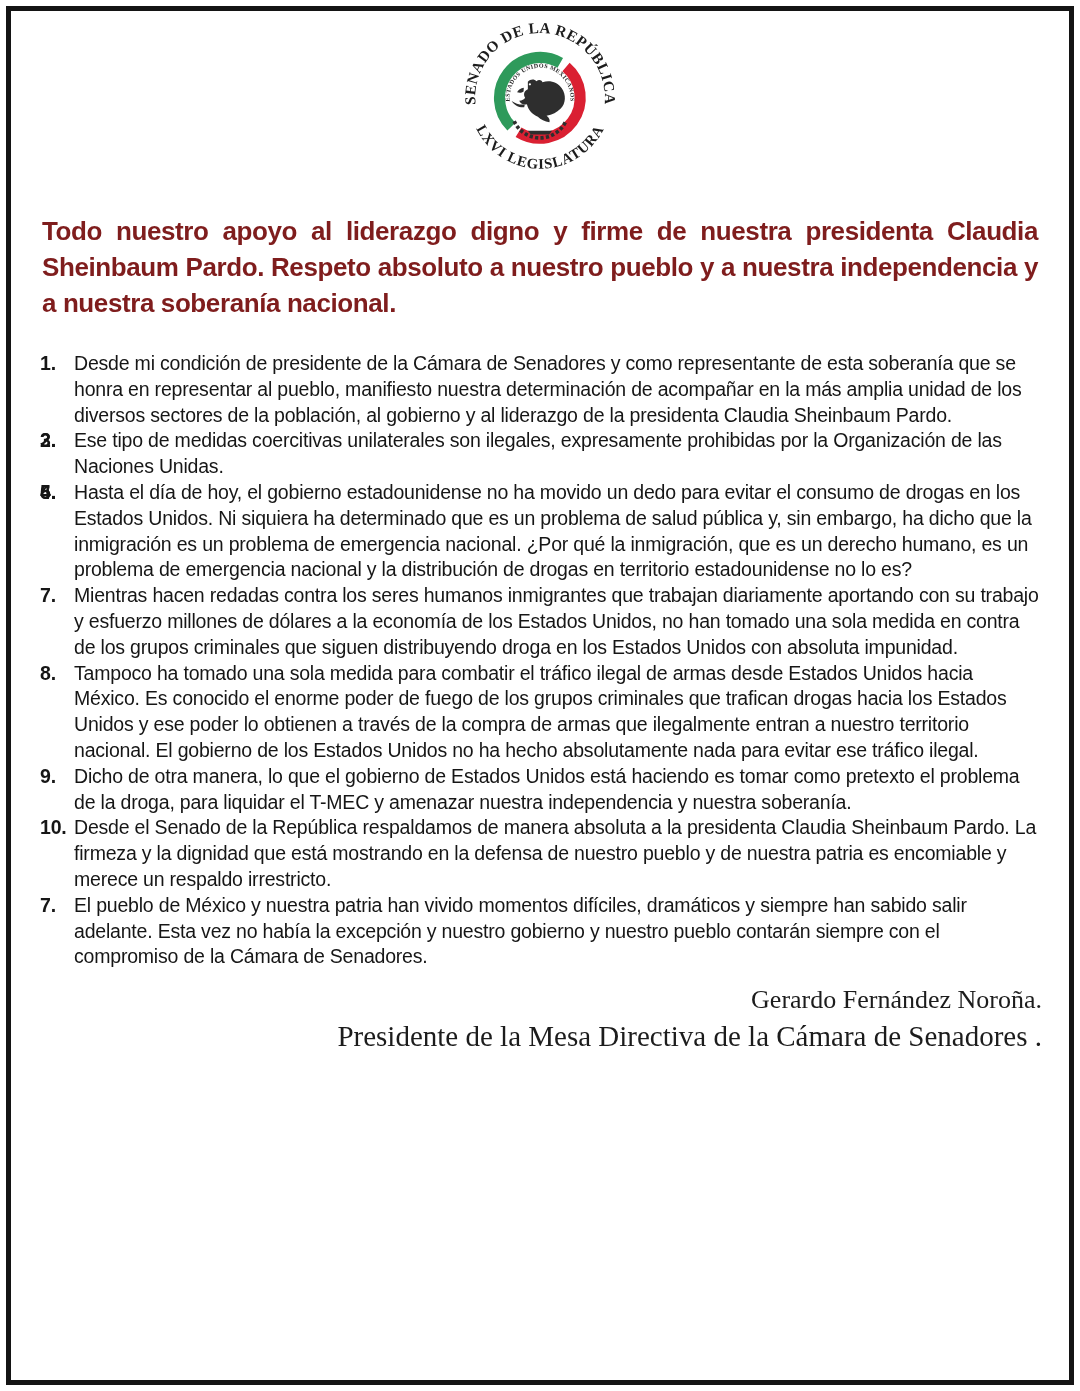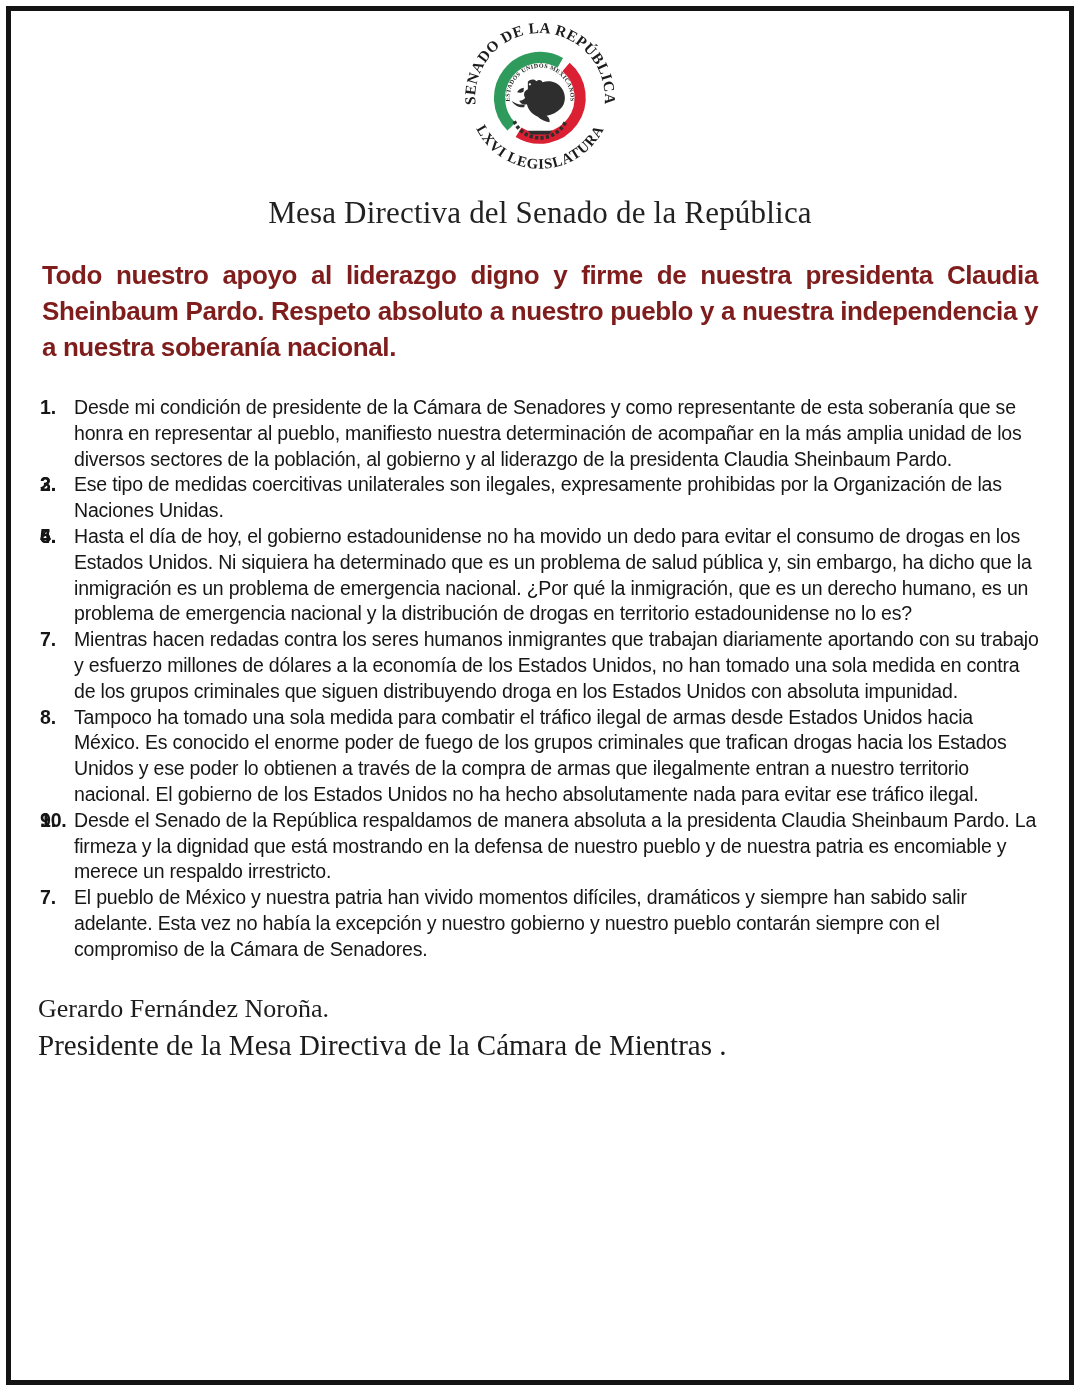--- a/index.html
+++ b/index.html
@@ -48,22 +48,22 @@
     letter-spacing: -0.2px;
     color: #161616;
   }
   .point { position: relative; padding-left: 36px; }
   .point .num {
     position: absolute; left: 2px; top: 0;
     font-weight: bold;
   }
 
   .signature {
-    margin-top: 30px;
-    text-align: left;
+    margin-top: 14px;
+    text-align: right;
     font-family: "Liberation Serif", serif;
     color: #1c1c1c;
   }
   .sig-name  { font-size: 26px; line-height: 32px; }
   .sig-role  { font-size: 29px; line-height: 40px; }
 </style>
 </head>
 <body>
 
 <div class="outer-border"></div>
@@ -94,36 +94,35 @@
         <path d="M88 58 c2.5 -3 6.5 -3 8.5 -0.5 c2 -2 5 -1.5 6 1 c7 -2.5 15 0 19 6 c4.5 6.5 4 15 -1 20 c-3.5 3.8 -8.5 6.2 -14 7 c2.6 2 3.6 4.6 2.8 6.6 c-4.6 -0.8 -8.6 -2.8 -11.4 -5.6 c-5.6 -2 -9.6 -6.6 -10.8 -12.2 c-3.6 0.8 -6.6 -0.8 -7.6 -3.6 c2.8 -0.2 4.8 -1.2 5.8 -3 c-2 -3 -1 -6.8 2.7 -8.2 z"></path>
         <path d="M84 64 c-3 0.4 -5.4 2 -6.6 4.4 c2.2 0.8 4.6 0.6 6.4 -0.8 z"></path>
         <circle cx="90" cy="60.5" r="1.1" fill="#ffffff"></circle>
         <path d="M72 77 c4 3 9 4 13 3.4 l-0.6 2.8 c-4.6 0.6 -9.6 -1.6 -12.4 -6.2 z"></path>
         <path d="M74.5 97 a28 28 0 0 0 51 0" fill="none" stroke="#2e2e2e" stroke-width="3.6" stroke-dasharray="3.2 2.2"></path>
         <path d="M88 106.5 h24 l-3 3.5 h-18 z"></path>
       </g>
     </svg>
   </div>
 
-  <h1 class="doc-title">Mesa Directiva del Senado de la República</h1>
 
   <p class="intro">Todo nuestro apoyo al liderazgo digno y firme de nuestra presidenta Claudia Sheinbaum Pardo. Respeto absoluto a nuestro pueblo y a nuestra independencia y a nuestra soberanía nacional.</p>
 
   <div class="points">
     <div class="point"><span class="num">1.</span><span class="txt">Desde mi condición de presidente de la Cámara de Senadores y como representante de esta soberanía que se honra en representar al pueblo, manifiesto nuestra determinación de acompañar en la más amplia unidad de los diversos sectores de la población, al gobierno y al liderazgo de la presidenta Claudia Sheinbaum Pardo.</span></div>
     <div class="point"><span class="num">2.</span></div>
     <div class="point"><span class="num">3.</span><span class="txt">Ese tipo de medidas coercitivas unilaterales son ilegales, expresamente prohibidas por la Organización de las Naciones Unidas.</span></div>
     <div class="point"><span class="num">4.</span></div>
     <div class="point"><span class="num">5.</span></div>
     <div class="point"><span class="num">6.</span><span class="txt">Hasta el día de hoy, el gobierno estadounidense no ha movido un dedo para evitar el consumo de drogas en los Estados Unidos. Ni siquiera ha determinado que es un problema de salud pública y, sin embargo, ha dicho que la inmigración es un problema de emergencia nacional. ¿Por qué la inmigración, que es un derecho humano, es un problema de emergencia nacional y la distribución de drogas en territorio estadounidense no lo es?</span></div>
     <div class="point"><span class="num">7.</span><span class="txt">Mientras hacen redadas contra los seres humanos inmigrantes que trabajan diariamente aportando con su trabajo y esfuerzo millones de dólares a la economía de los Estados Unidos, no han tomado una sola medida en contra de los grupos criminales que siguen distribuyendo droga en los Estados Unidos con absoluta impunidad.</span></div>
     <div class="point"><span class="num">8.</span><span class="txt">Tampoco ha tomado una sola medida para combatir el tráfico ilegal de armas desde Estados Unidos hacia México. Es conocido el enorme poder de fuego de los grupos criminales que trafican drogas hacia los Estados Unidos y ese poder lo obtienen a través de la compra de armas que ilegalmente entran a nuestro territorio nacional. El gobierno de los Estados Unidos no ha hecho absolutamente nada para evitar ese tráfico ilegal.</span></div>
-    <div class="point"><span class="num">9.</span></div>
+    <div class="point"><span class="num">9.</span><span class="txt">Dicho de otra manera, lo que el gobierno de Estados Unidos está haciendo es tomar como pretexto el problema de la droga, para liquidar el T-MEC y amenazar nuestra independencia y nuestra soberanía.</span></div>
     <div class="point"><span class="num">10.</span><span class="txt">Desde el Senado de la República respaldamos de manera absoluta a la presidenta Claudia Sheinbaum Pardo. La firmeza y la dignidad que está mostrando en la defensa de nuestro pueblo y de nuestra patria es encomiable y merece un respaldo irrestricto.</span></div>
     <div class="point"><span class="num">7.</span><span class="txt">El pueblo de México y nuestra patria han vivido momentos difíciles, dramáticos y siempre han sabido salir adelante. Esta vez no había la excepción y nuestro gobierno y nuestro pueblo contarán siempre con el compromiso de la Cámara de Senadores.</span></div>
   </div>
 
   <div class="signature">
     <div class="sig-name">Gerardo Fernández Noroña.</div>
-    <div class="sig-role">Presidente de la Mesa Directiva de la Cámara de Mientras .</div>
+    <div class="sig-role">Presidente de la Mesa Directiva de la Cámara de Senadores .</div>
   </div>
 
 </div>
 
 </body></html>

